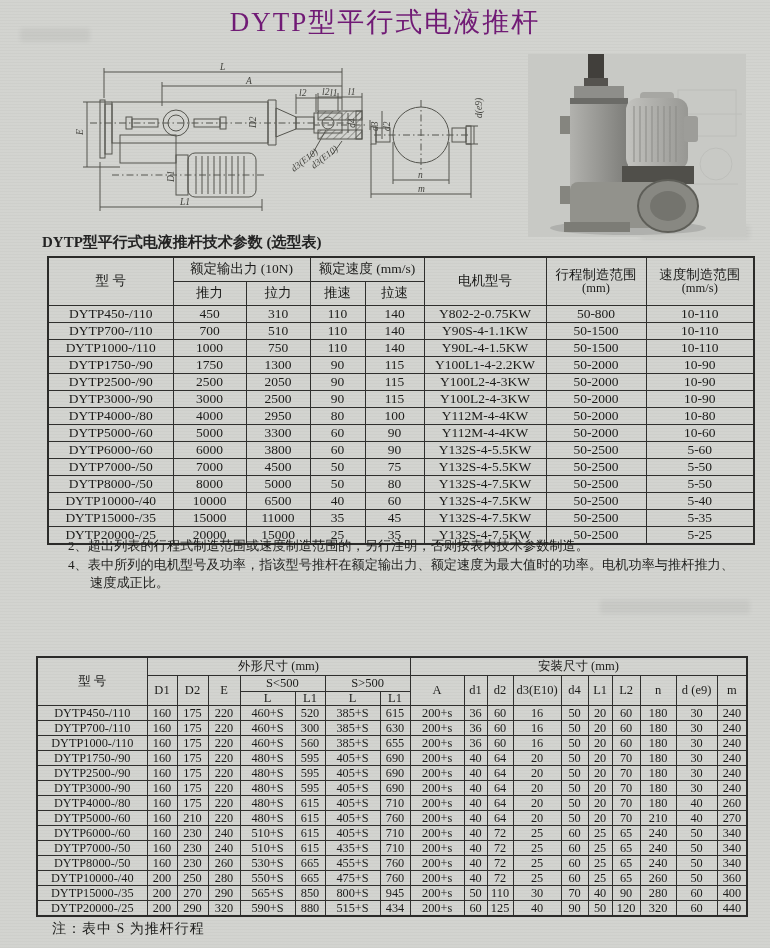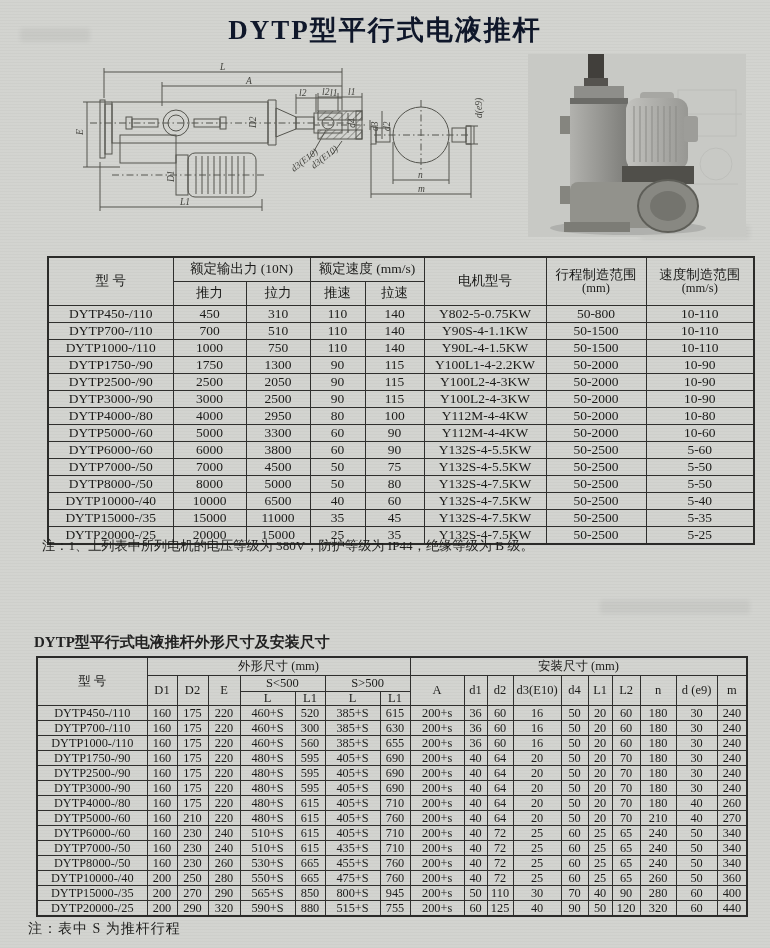--- a/index.html
+++ b/index.html
@@ -5,22 +5,22 @@
   html,body { margin:0; padding:0; }
   body {
     width:770px; height:948px; position:relative; overflow:hidden;
     background:#d2d3cf;
     background-image:repeating-linear-gradient(0deg, rgba(0,0,0,.02) 0 1px, rgba(255,255,255,.015) 1px 3px);
     font-family:"Liberation Serif","DejaVu Serif",serif;
     color:#1e1e1c;
   }
   .page { position:absolute; inset:0; }
   .title {
-    position:absolute; top:12px; left:0; width:100%; margin:0;
-    text-align:center; font-size:27px; font-weight:bold; letter-spacing:2px; color:#0f172a;
+    position:absolute; top:4px; left:0; width:100%; margin:0;
+    text-align:center; font-size:27px; font-weight:normal; letter-spacing:2px; color:#701a75;
   }
   .figure-band { position:absolute; top:52px; left:0; width:770px; height:188px; }
   .techdraw { position:absolute; left:0; top:0; }
   .techdraw text { font-family:"Liberation Serif",serif; font-style:italic; font-size:9.5px; fill:#44443f; }
   .photo { position:absolute; left:528px; top:2px; width:218px; height:183px; }
 
   .sec-title { position:absolute; font-weight:bold; font-size:15px; color:#222; white-space:nowrap; }
   #sec1-title { top:233px; left:42px; }
   #sec2-title { top:633px; left:34px; }
 
@@ -35,21 +35,21 @@
   table.dims { position:absolute; top:656px; left:36px; width:710px; font-size:12.5px; border:2px solid #2b2b29; }
   .dims thead tr.r1 th { height:17px;font-family:Liberation Serif, serif; }
   .dims thead tr.r2 th { height:15px; line-height:1; }
   .dims thead tr.r3 th { height:13px; line-height:1; }
   .dims tbody td { height:14px; line-height:14px; font-size:12.3px; }
 
   .notes { position:absolute; top:537px; left:42px; width:692px; font-size:13.2px; line-height:18.5px; }
   .note-line { padding-left:48px; text-indent:-22px; }
   .note-line.first { padding-left:26px; text-indent:-26px; }
   .note-prefix { }
-  .footnote { position:absolute; top:920px; left:28px; font-size:14px; letter-spacing:1px; }
+  .footnote { position:absolute; top:920px; left:52px; font-size:14px; letter-spacing:1px; }
 
   .bleed { position:absolute; opacity:.05; background:#222; filter:blur(2px); border-radius:3px; pointer-events:none; }
 </style>
 </head>
 <body>
 
 <div class="page">
 
   <h1 class="title">DYTP型平行式电液推杆</h1>
 
@@ -233,20 +233,21 @@
 
         <rect x="42" y="128" width="118" height="46" rx="8" fill="#92928c"></rect>
 
         <ellipse cx="140" cy="152" rx="30" ry="26" fill="#888882" stroke="#5e5e58" stroke-width="2"></ellipse>
         <ellipse cx="140" cy="152" rx="18" ry="15" fill="#74746e"></ellipse>
         <rect x="36" y="168" width="66" height="10" fill="#7c7c76"></rect>
       </svg>
     </div>
   </div>
 
+  <div class="sec-title" id="sec1-title">DYTP型平行式电液推杆技术参数 (选型表)</div>
 
   <table class="spec">
     <colgroup>
       <col style="width:125px">
         <col style="width:73px">
         <col style="width:64px">
       <col style="width:55px">
         <col style="width:59px">
         <col style="width:122px">
       <col style="width:100px">
@@ -274,21 +275,21 @@
         <th>拉速</th>
       </tr>
     </thead>
     <tbody>
         <tr>
           <td>DYTP450-/110</td>
           <td>450</td>
           <td>310</td>
           <td>110</td>
           <td>140</td>
-          <td>Y802-5-0.75KW</td>
+          <td>Y802-2-0.75KW</td>
           <td>50-800</td>
           <td>10-110</td>
         </tr>
         <tr>
           <td>DYTP700-/110</td>
           <td>700</td>
           <td>510</td>
           <td>110</td>
           <td>140</td>
           <td>Y90S-4-1.1KW</td>
@@ -412,24 +413,24 @@
           <td>25</td>
           <td>35</td>
           <td>Y132S-4-7.5KW</td>
           <td>50-2500</td>
           <td>5-25</td>
         </tr>
       </tbody>
   </table>
 
   <div class="notes">
-    <div class="note-line first"><span class="note-prefix">注：</span><span>1、上列表中所列电机的电压等级为 380V，防护等级为 IP44，绝缘等级为 B 级。</span></div>
+    <div class="note-line">2、超出列表的行程式制造范围或速度制造范围的，另行注明，否则按表内技术参数制造。</div>
+    <div class="note-line">4、表中所列的电机型号及功率，指该型号推杆在额定输出力、额定速度为最大值时的功率。电机功率与推杆推力、速度成正比。</div>
   </div>
 
-  <div class="sec-title" id="sec2-title">DYTP型平行式电液推杆外形尺寸及安装尺寸</div>
 
   <table class="dims">
     <colgroup>
       <col style="width:110px">
         <col style="width:30px">
         <col style="width:31px">
         <col style="width:32px">
       <col style="width:55px">
         <col style="width:30px">
         <col style="width:55px">
@@ -737,21 +738,21 @@
           <td>400</td>
         </tr>
         <tr>
           <td>DYTP20000-/25</td>
           <td>200</td>
           <td>290</td>
           <td>320</td>
           <td>590+S</td>
           <td>880</td>
           <td>515+S</td>
-          <td>755</td>
+          <td>434</td>
           <td>200+s</td>
           <td>60</td>
           <td>125</td>
           <td>40</td>
           <td>90</td>
           <td>50</td>
           <td>120</td>
           <td>320</td>
           <td>60</td>
           <td>440</td>

